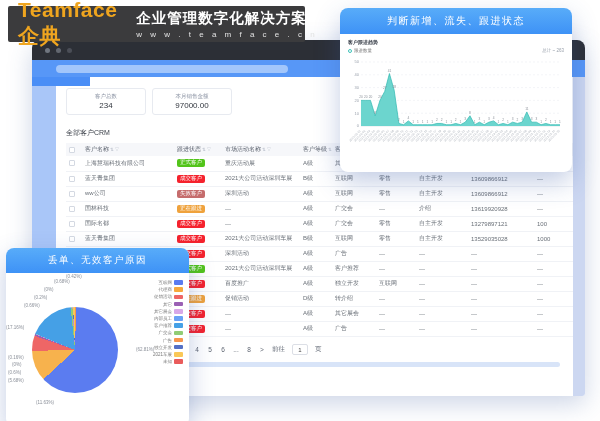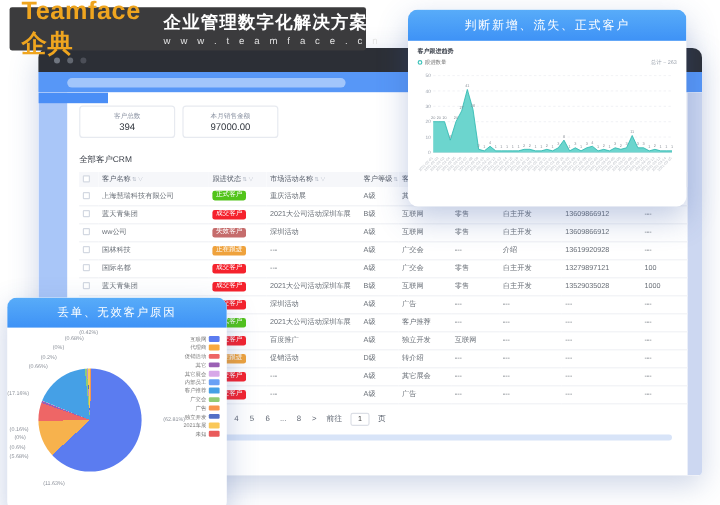--- a/index.html
+++ b/index.html
@@ -118,21 +118,21 @@
   <div class="app-header">
     <div class="search-pill"></div>
   </div>
   <div class="window-body">
     <div class="nav-active"></div>
     <div class="left-rail"></div>
     <div class="content-inner">
       <div class="stats-row">
           <div class="stat-card">
             <div class="stat-label">客户总数</div>
-            <div class="stat-value">394</div>
+            <div class="stat-value">234</div>
           </div>
           <div class="stat-card">
             <div class="stat-label">本月销售金额</div>
             <div class="stat-value">97000.00</div>
           </div>
         </div>
       <div class="section-title">全部客户CRM</div>
       <table class="crm">
         <colgroup>
           <col style="width:16px">
@@ -322,21 +322,21 @@
           <span class="goto-box">1</span>
           <span>页</span>
         </div>
       <div class="h-scrollbar"></div>
     </div>
     <div class="right-rail"></div>
   </div>
 </div>
 
 <div class="float-window trend-window">
-  <div class="float-header">判断新增、流失、正式客户</div>
+  <div class="float-header">判断新增、流失、跟进状态</div>
   <div class="trend-body">
     <div class="chart-subtitle">客户跟进趋势</div>
     <div class="legend-row">
       <span class="legend-dot"></span>
       <span class="legend-label">跟进数量</span>
       <span class="total-label">总计 ~ 263</span>
     </div>
     <svg class="trend-svg" id="trendChart" width="216" height="118" viewBox="0 0 216 118">
         <line x1="13" y1="72" x2="212" y2="72" stroke="#d5d8de" stroke-width="0.6" stroke-dasharray="none"></line>
         <text x="11" y="73.4" font-size="4" fill="#9aa1ac" text-anchor="end" font-family="Liberation Sans, sans-serif">0</text>

